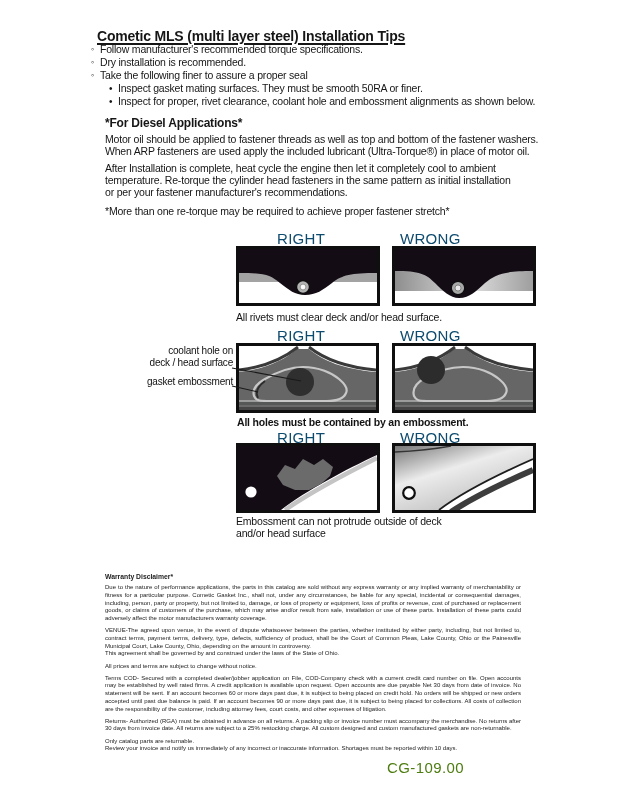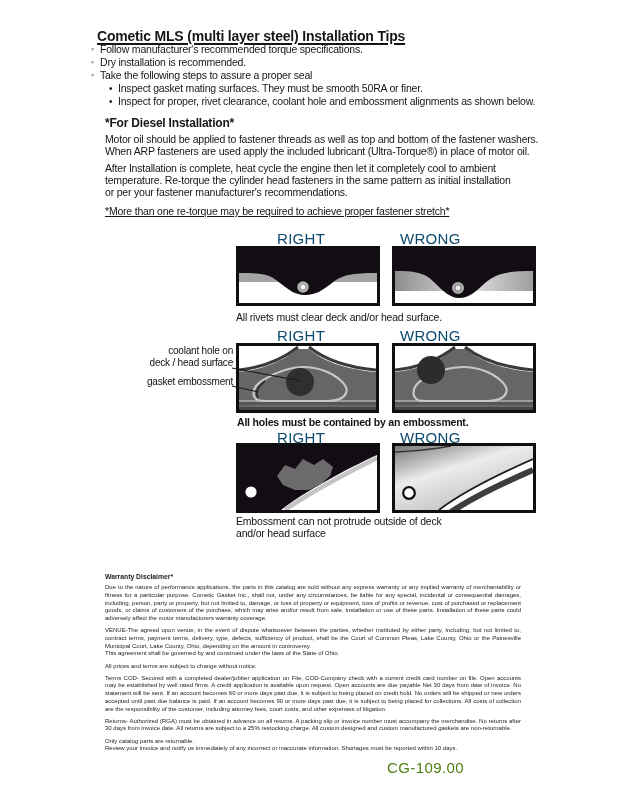--- a/index.html
+++ b/index.html
@@ -37,39 +37,39 @@
     <div class="brow">
         <span class="mk">◦</span>
         <span>Follow manufacturer's recommended torque specifications.</span>
       </div>
     <div class="brow">
         <span class="mk">◦</span>
         <span>Dry installation is recommended.</span>
       </div>
     <div class="brow">
         <span class="mk">◦</span>
-        <span>Take the following steps to assure a proper seal</span>
+        <span>Take the following finer to assure a proper seal</span>
       </div>
     <div class="brow sub">
         <span class="mk">•</span>
         <span>Inspect gasket mating surfaces.  They must be smooth 50RA or finer.</span>
       </div>
     <div class="brow sub">
         <span class="mk">•</span>
         <span>Inspect for proper, rivet clearance, coolant hole and embossment alignments as shown below.</span>
       </div>
   </div>
 
-  <div class="abs h2" style="left:105px;top:116px;">*For Diesel Installation*</div>
+  <div class="abs h2" style="left:105px;top:116px;">*For Diesel Applications*</div>
   <div class="abs body pre" style="left:105px;top:162px;width:440px;">After Installation is complete, heat cycle the engine then let it completely cool to ambient
 temperature. Re-torque the cylinder head fasteners in the same pattern as initial installation
 or per your fastener manufacturer's recommendations.</div>
   <div class="abs body pre" style="left:105px;top:133px;width:440px;">Motor oil should be applied to fastener threads as well as top and bottom of the fastener washers.
 When ARP fasteners are used apply the included lubricant (Ultra-Torque®) in place of motor oil.</div>
-  <div class="abs body" style="left:105px;top:205px;width:440px;text-decoration:underline;">*More than one re-torque may be required to achieve proper fastener stretch*</div>
+  <div class="abs body" style="left:105px;top:205px;width:440px;">*More than one re-torque may be required to achieve proper fastener stretch*</div>
 
   <div class="abs dlabel" style="left:277px;top:230px;">RIGHT</div>
   <div class="abs dlabel" style="left:400px;top:230px;">WRONG</div>
 
   <div class="abs dbox" style="left:236px;top:246px;">
     <svg width="138" height="54" viewBox="0 0 138 54">
       <rect x="0" y="24" width="138" height="9" fill="#a3a3a3"></rect>
       <path d="M0,0 H138 V24 C112,24 103,26 93,34 C84,41 77,46 66,46 C56,46 50,41 41,34 C31,26 26,24 0,24 Z" fill="#140c14"></path>
       <circle cx="64" cy="38" r="6.5" fill="#b3b3b3" stroke="#0d0d0d" stroke-width="1.4"></circle>
       <circle cx="64" cy="38" r="2.9" fill="#fafafa" stroke="#777777" stroke-width="0.7"></circle>

